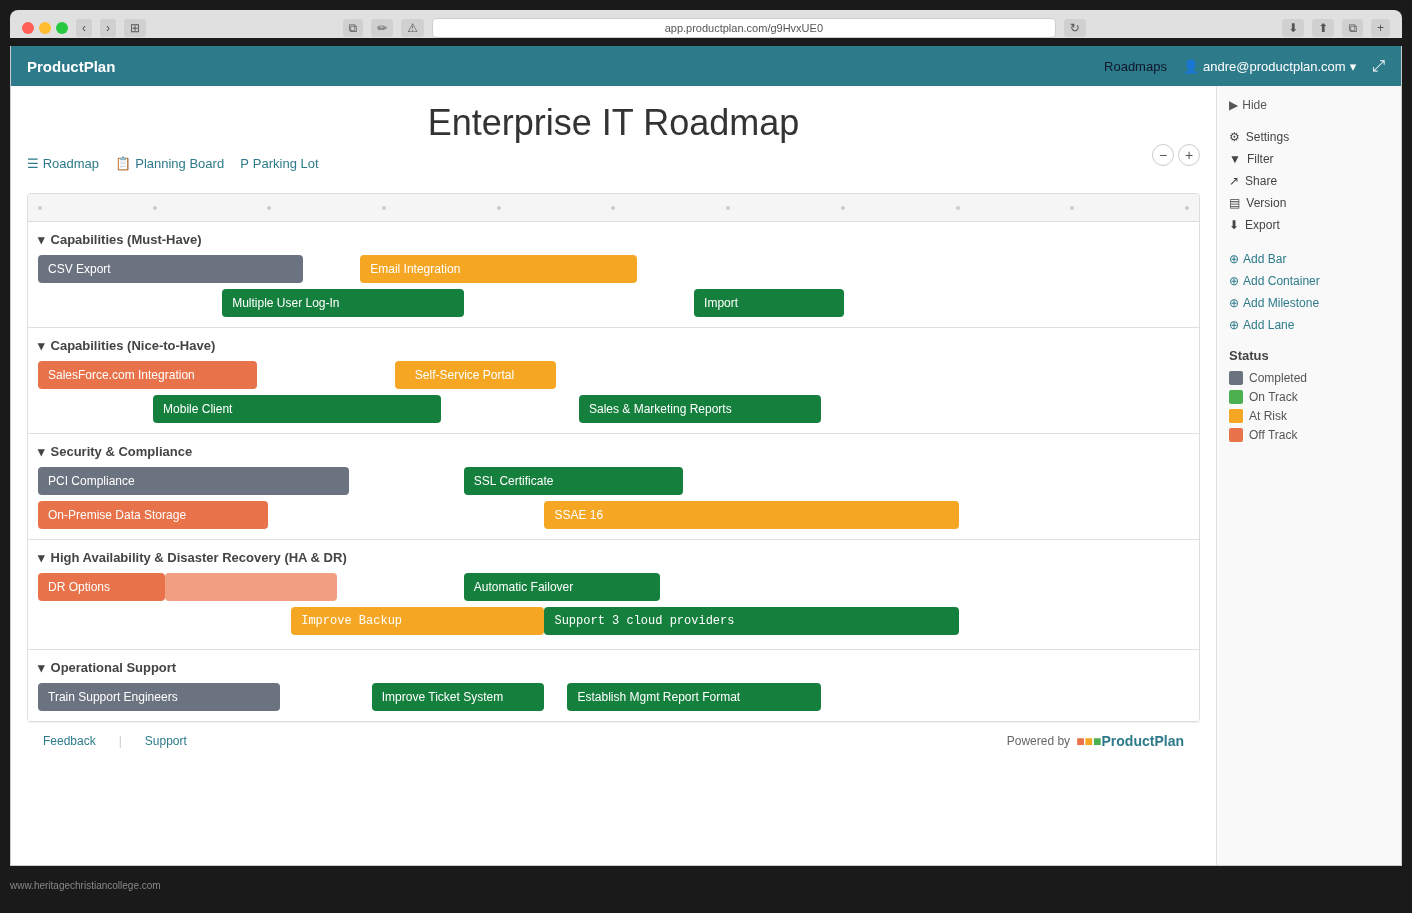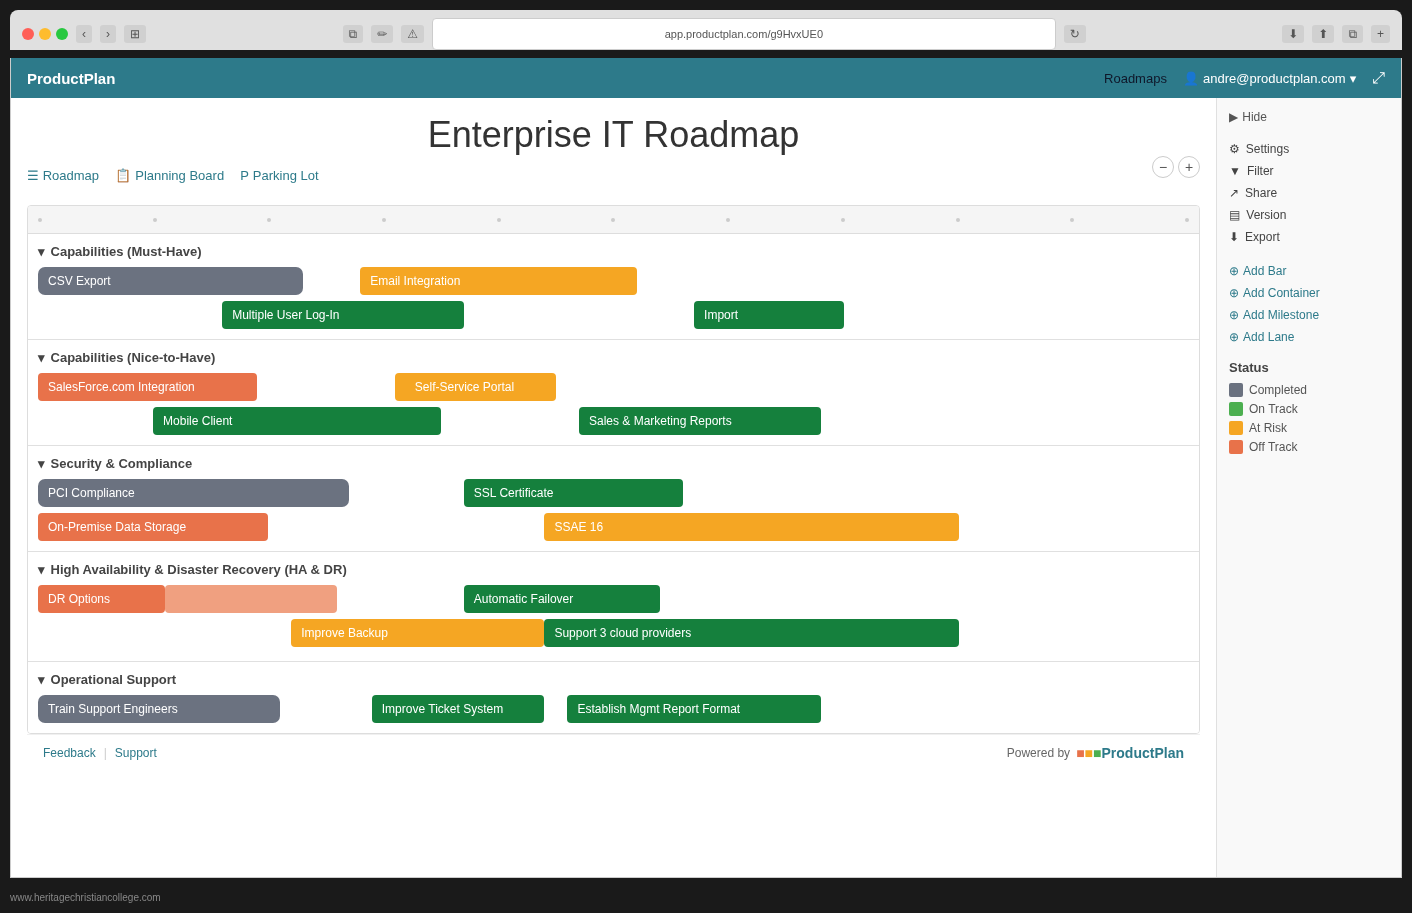--- a/index.html
+++ b/index.html
@@ -14,21 +14,21 @@
     .tl { width: 12px; height: 12px; border-radius: 50%; }
     .tl-red { background: #ff5f57; }
     .tl-yellow { background: #febc2e; }
     .tl-green { background: #28c840; }
     .nav-btn { background: #d0d0d0; border: none; border-radius: 3px; padding: 2px 6px; cursor: pointer; font-size: 12px; color: #555; }
     .address-bar {
       flex: 1;
       background: white;
       border: 1px solid #ccc;
       border-radius: 4px;
-      padding: 9px 10px;
+      padding: 3px 10px;
       font-size: 11px;
       color: #555;
       text-align: center;
     }
 
     .browser-content {
       background: white;
       margin: 0 10px 10px;
       min-height: 820px;
       display: flex;
@@ -160,21 +160,21 @@
       border-radius: 4px;
       display: flex;
       align-items: center;
       padding: 0 10px;
       font-size: 12px;
       font-weight: 500;
       color: white;
       white-space: nowrap;
       overflow: hidden;
     }
-    .bar-gray { background: #6b7280; border-radius: 7px; }
+    .bar-gray { background: #6b7280; }
     .bar-green { background: #15803d; }
     .bar-yellow { background: #f5a623; }
     .bar-orange { background: #e8724a; }
 
     
     .sidebar-hide-btn {
       display: flex;
       align-items: center;
       gap: 4px;
       color: #555;
@@ -208,21 +208,21 @@
     .status-swatch { width: 14px; height: 14px; border-radius: 2px; flex-shrink: 0; }
 
     
     .footer {
       padding: 10px 16px;
       display: flex;
       justify-content: space-between;
       align-items: center;
       border-top: 1px solid #f0f0f0;
     }
-    .footer-links { display: flex; gap: 8px; font-size: 12px; }
+    .footer-links { display: flex; gap: 23px; font-size: 12px; }
     .footer-link { color: #2d7a8a; text-decoration: none; cursor: pointer; }
     .footer-sep { color: #ccc; }
     .powered-by { font-size: 12px; color: #666; display: flex; align-items: center; gap: 6px; justify-content: center; }
     .powered-logo { font-weight: bold; font-size: 14px; color: #2d7a8a; }
     .powered-logo span { color: #f5a623; }
 
     .watermark { font-size: 10px; color: #888; padding: 4px 10px; }
   </style>
 </head>
 <body>
@@ -366,21 +366,21 @@
           <div class="lane-title">
             <span>▾</span>
             <span>High Availability &amp; Disaster Recovery (HA &amp; DR)</span>
           </div>
           <div class="lane-rows">
             <div class="lane-row" style="position:relative; height:28px;">
               <div class="bar bar-orange" style="left:0%; width:11%;text-align:right;">DR Options</div>
               <div class="bar" style="left:11%; width:15%; background:#f0a080;"></div>
               <div class="bar bar-green" style="left:37%; width:17%;">Automatic Failover</div>
             </div>
-            <div class="lane-row" style="position:relative; height:32px;">
+            <div class="lane-row" style="position:relative; height:32px;font-family:Liberation Mono, monospace;">
               <div class="bar bar-yellow" style="left:22%; width:22%;">Improve Backup</div>
               <div class="bar bar-green" style="left:44%; width:36%;">Support 3 cloud providers</div>
             </div>
           </div>
         </div>
 
         <div class="lane" style="border-bottom:none;">
           <div class="lane-title">
             <span>▾</span>
             <span>Operational Support</span>

